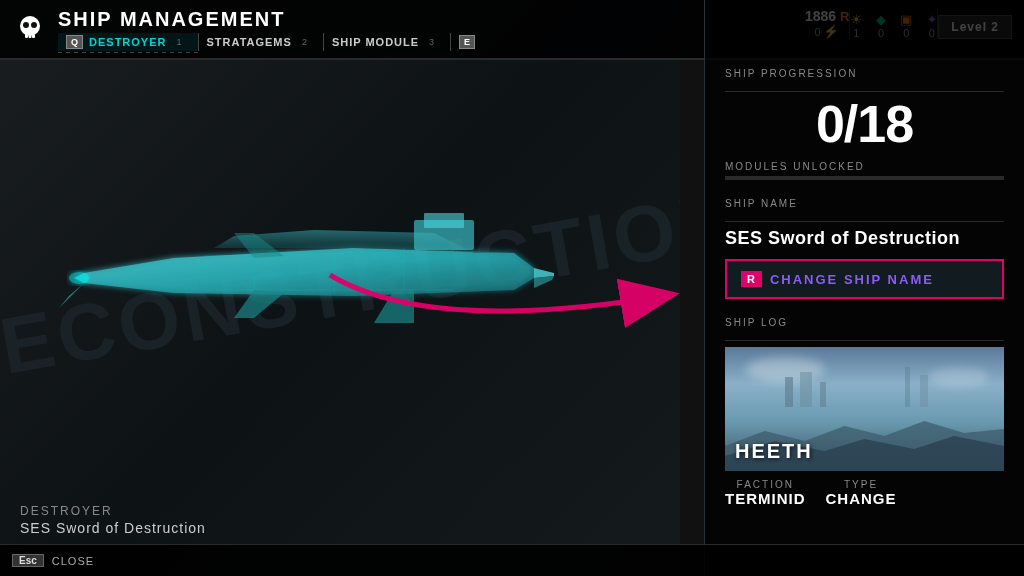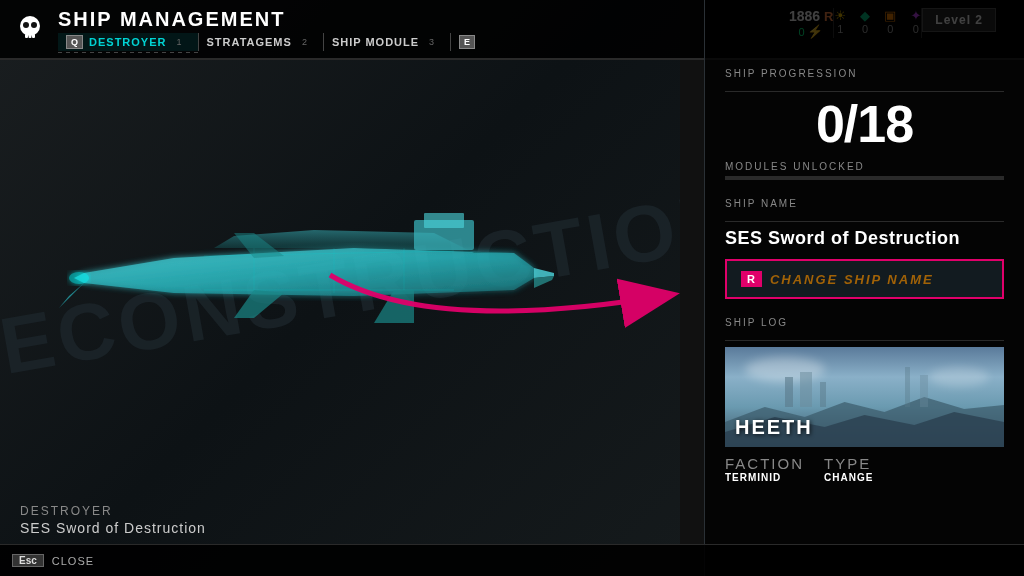--- a/index.html
+++ b/index.html
@@ -139,23 +139,23 @@
     .tab-number {
       font-size: 9px;
       color: #666;
       margin-left: 4px;
     }
 
     
     .resource-bar {
       position: absolute;
       top: 8px;
-      right: 28px;
-      display: flex;
-      align-items: flex-start;
+      right: 12px;
+      display: flex;
+      align-items: flex-end;
     }
 
     .resource-group {
       display: flex;
       flex-direction: column;
       align-items: center;
     }
 
     .resource-main {
       display: flex;
@@ -289,40 +289,39 @@
       color: #fff;
       font-size: 11px;
       font-weight: 900;
       padding: 2px 6px;
       letter-spacing: 1px;
     }
 
     .btn-label {
       font-size: 13px;
       font-weight: 900;
-      color: #a16207;
+      color: #8b5cf6;
       letter-spacing: 2px;
       text-transform: uppercase;
-      font-style: italic;
     }
 
     
     .arrow-indicator {
       position: absolute;
       top: 290px;
       left: 370px;
       width: 340px;
       height: 60px;
       pointer-events: none;
     }
 
     
     .ship-log-thumbnail {
       width: 100%;
-      height: 100px;
+      height: 124px;
       background: linear-gradient(to bottom, #5a7a9a 0%, #8ab0c8 30%, #6a9ab0 60%, #3a5060 100%);
       position: relative;
       overflow: hidden;
       margin-bottom: 8px;
     }
 
     .ship-log-planet-name {
       position: absolute;
       bottom: 8px;
       left: 10px;
@@ -337,28 +336,29 @@
       display: flex;
       gap: 20px;
     }
 
     .log-detail-item {
       display: flex;
       flex-direction: column;
     }
 
     .log-detail-key {
-      font-size: 15px;
+      font-size: 10px;
       color: #888;
       letter-spacing: 2px;
       text-transform: uppercase;
+      text-align: center;
     }
 
     .log-detail-value {
-      font-size: 10px;
+      font-size: 15px;
       font-weight: 900;
       color: #fff;
       letter-spacing: 1px;
     }
 
     
     .bottom-left-info {
       position: absolute;
       bottom: 40px;
       left: 20px;

